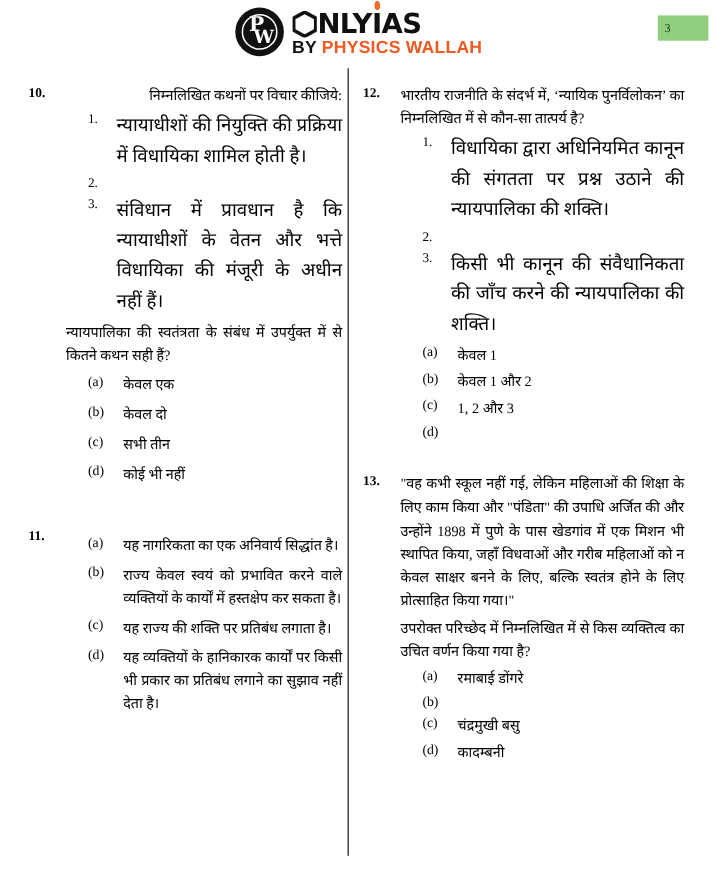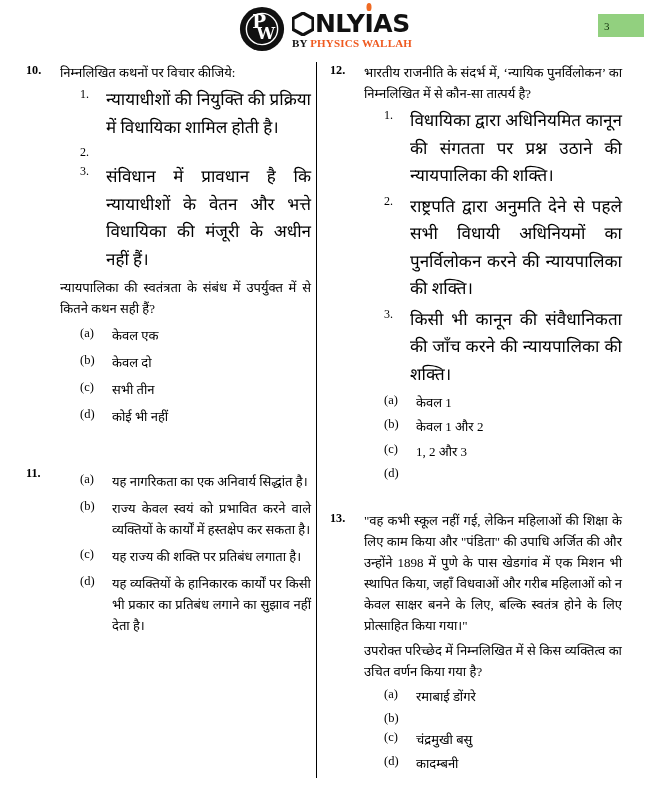--- a/index.html
+++ b/index.html
@@ -79,23 +79,23 @@
     position: absolute;
     top: -8px;
     left: 50%;
     transform: translateX(-50%);
     width: 5px;
     height: 8px;
     background: #ef6a23;
     border-radius: 50% 50% 45% 45%;
   }
   .brand-sub {
-    font-family: Liberation Serif, serif;
+    font-family: Liberation Sans, sans-serif;
     font-weight: bold;
-    font-size: 11px;
+    font-size: 16px;
     letter-spacing: 0.2px;
     margin-top: 2px;
     white-space: nowrap;
   }
   .brand-sub .by { color: #111111; }
   .brand-sub .pwtxt { color: #ef5a20; }
 
   .page-badge {
     position: absolute;
     right: 7px;
@@ -124,21 +124,21 @@
   .divider {
     position: absolute;
     left: 316px;
     top: 2px;
     width: 1px;
     height: 716px;
     background: #000000;
   }
   .col {
     position: absolute;
-    top: 2px;
+    top: 16px;
     box-sizing: border-box;
   }
   .col-left  { left: 26px;  width: 285px; }
   .col-right { left: 330px; width: 292px; }
 
   .qblock { margin-bottom: 15px; }
 
   .qrow {
     display: flex;
     align-items: flex-start;
@@ -152,21 +152,21 @@
   }
   .qbody { flex: 1 1 auto; }
 
   .stem {
     font-family: "Liberation Serif", serif;
     font-size: 13px;
     line-height: 1.62;
     text-align: justify;
     text-justify: inter-word;
   }
-  .stem.nojust { text-align: left; }
+  .stem.nojust { text-align: right; }
 
   .sublist {
     margin-top: 2px;
     padding-left: 20px;
   }
   .subitem {
     display: flex;
     align-items: flex-start;
     margin-top: 3px;
   }
@@ -335,21 +335,20 @@
           <div class="qnum">12.</div>
           <div class="qbody">
             <div class="stem">भारतीय राजनीति के संदर्भ में, ‘न्यायिक पुनर्विलोकन’ का निम्नलिखित में से कौन-सा तात्पर्य है?</div>
             <div class="sublist">
               <div class="subitem">
                 <div class="submark">1.</div>
                 <div class="subtext">विधायिका द्वारा अधिनियमित कानून की संगतता पर प्रश्न उठाने की न्यायपालिका की शक्ति।</div>
               </div>
               <div class="subitem">
                 <div class="submark">2.</div>
-                <div class="subtext">राष्ट्रपति द्वारा अनुमति देने से पहले सभी विधायी अधिनियमों का पुनर्विलोकन करने की न्यायपालिका की शक्ति।</div>
               </div>
               <div class="subitem">
                 <div class="submark">3.</div>
                 <div class="subtext">किसी भी कानून की संवैधानिकता की जाँच करने की न्यायपालिका की शक्ति।</div>
               </div>
             </div>
             <div class="options">
               <div class="opt tight">
                 <div class="optmark">(a)</div>
                 <div class="opttext">केवल 1</div>

